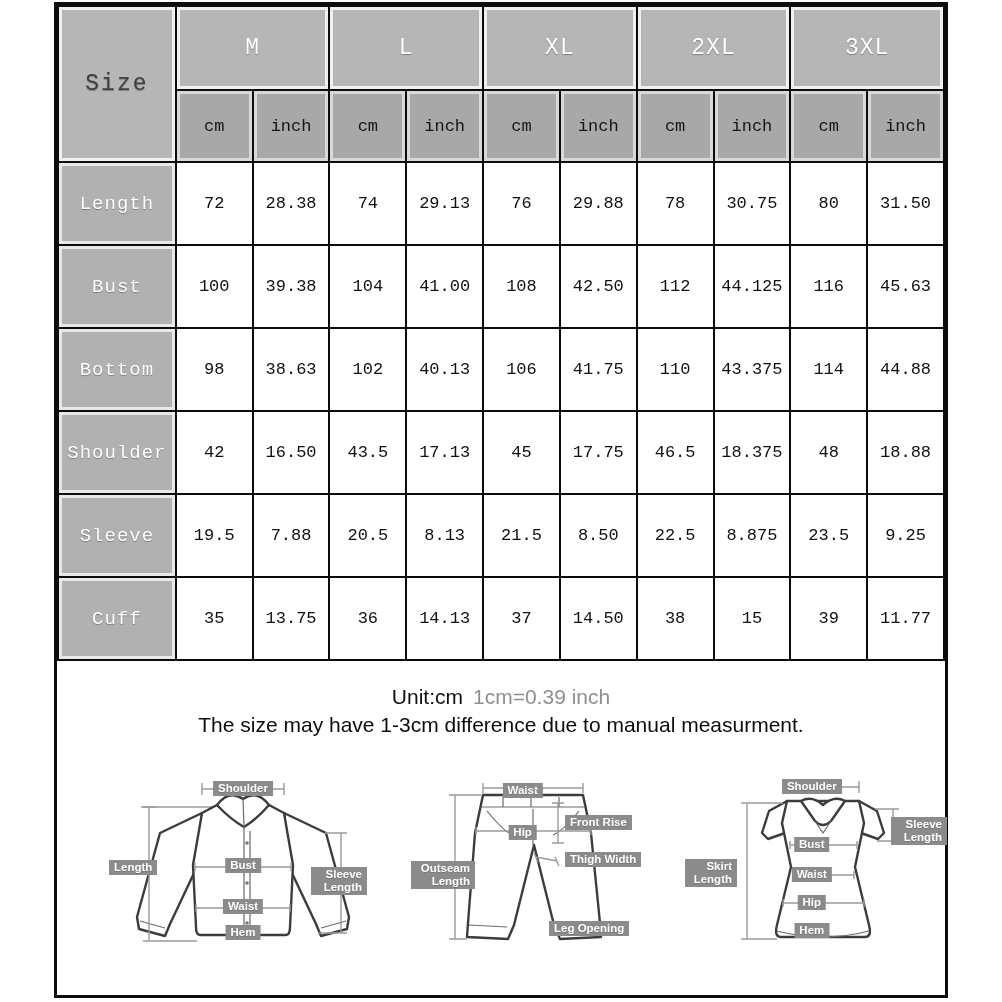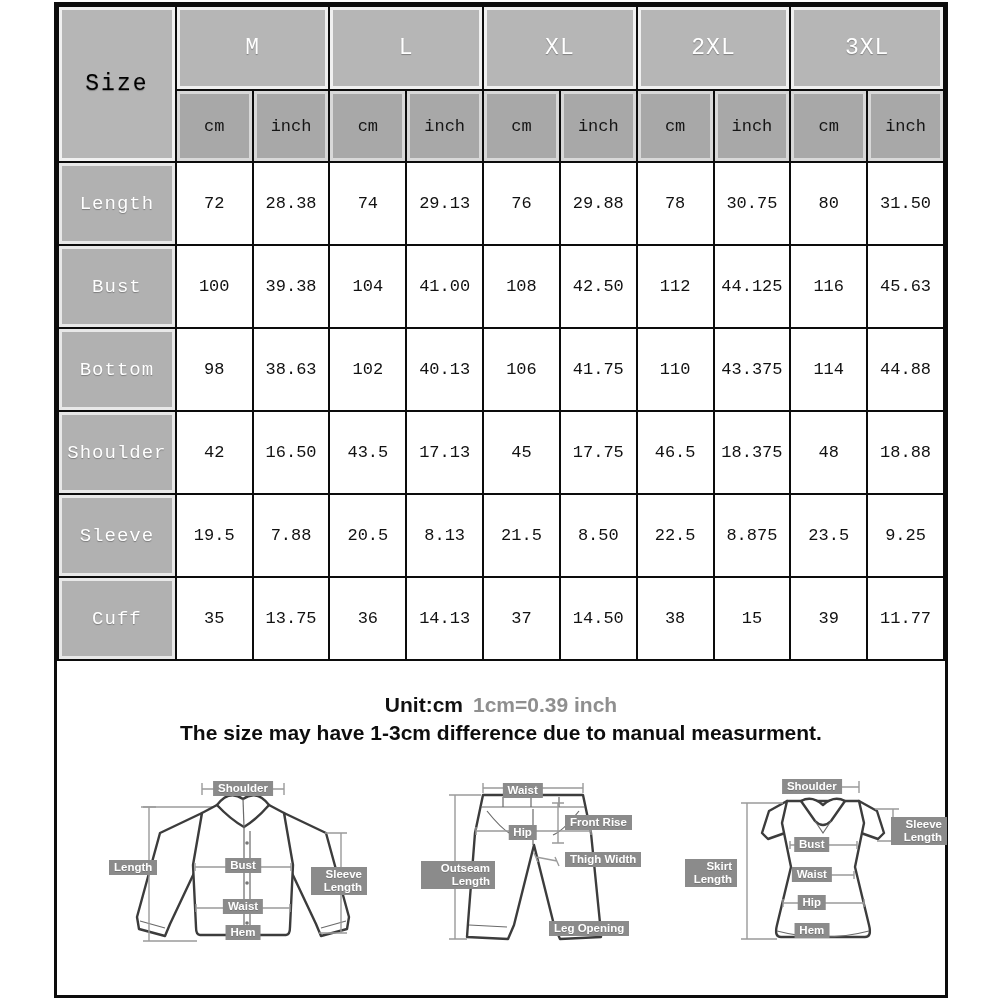--- a/index.html
+++ b/index.html
@@ -14,34 +14,34 @@
     height:50px;background:#757575;border-bottom:3px solid #0c0c0c;
     display:flex;align-items:center;justify-content:center;
     color:#ffffff;font-size:26px;letter-spacing:4px;
     text-shadow:0 1px 1px rgba(0,0,0,.35);
   }
   
   table.size-table{width:100%;border-collapse:collapse;table-layout:fixed;}
   table.size-table th,table.size-table td{
     border:2px solid #0c0c0c;text-align:center;vertical-align:middle;padding:0;
   }
-  th.corner{background:#b6b6b6;color:#000000;font-size:23px;letter-spacing:2px;
+  th.corner{background:#b6b6b6;color:#404040;font-size:23px;letter-spacing:2px;
     box-shadow:inset 0 0 0 3px rgba(255,255,255,.8);text-shadow:0 1px 1px rgba(0,0,0,.3);font-weight:normal;}
   th.size-h{background:#b6b6b6;color:#fff;font-size:23px;letter-spacing:1px;height:84px;
     box-shadow:inset 0 0 0 3px rgba(255,255,255,.8);text-shadow:0 1px 1px rgba(0,0,0,.3);font-weight:normal;}
   th.unit-h{background:#a8a8a8;color:#151515;font-size:17px;height:72px;font-weight:normal;
     box-shadow:inset 0 0 0 3px rgba(255,255,255,.55);}
   th.row-label{background:#b1b1b1;color:#fff;font-size:19px;letter-spacing:1px;font-weight:normal;
     box-shadow:inset 0 0 0 3px rgba(255,255,255,.7);text-shadow:0 1px 1px rgba(0,0,0,.3);}
   tbody tr{height:83px;}
   tbody td{background:#fff;color:#111;font-size:17px;}
   
   .notes{
-    height:112px;padding-top:32px;text-align:center;
-    font-family:"Liberation Sans","DejaVu Sans",sans-serif;font-weight:bold;
+    height:112px;padding-top:24px;text-align:center;
+    font-family:"Liberation Sans","DejaVu Sans",sans-serif;font-weight:normal;
   }
   .note-line1{font-size:21px;color:#111;}
   .note-line1 .unit-conv{color:#8f8f8f;margin-left:10px;}
   .note-line2{font-size:21px;color:#0d0d0d;margin-top:4px;letter-spacing:0;}
   
   .diagrams{position:relative;height:176px;}
   .diagram{position:absolute;top:2px;height:172px;}
   .diagram svg{position:absolute;left:0;top:0;}
   .d1{left:46px;width:280px;}
   .d2{left:346px;width:260px;}
@@ -232,21 +232,21 @@
         <path class="g-line" d="M52,20 V164 M46,20 H58 M46,164 H58 M52,20 H78 M52,164 H64"></path>
         <path class="g-line" d="M73,56 H188 M73,52 V60 M188,52 V60"></path>
         <path class="g-line" d="M155,28 V68 M149,28 H161 M149,68 H161"></path>
         <path class="g-line" d="M133,82 L154,86 M131,78 L135,87 M152,82 L156,91"></path>
         <path class="g-line" d="M157,157 L197,155"></path>
       </svg>
       <span class="badge center-l" style="top:8px">Waist</span>
       <span class="badge center-l" style="top:50px">Hip</span>
       <span class="badge" style="left:162px;top:40px">Front Rise</span>
       <span class="badge" style="left:162px;top:77px">Thigh Width</span>
-      <span class="badge two-line" style="left:18px;top:86px;width:74px">Outseam Length</span>
+      <span class="badge two-line" style="left:8px;top:86px;width:64px">Outseam Length</span>
       <span class="badge" style="left:146px;top:146px">Leg Opening</span>
     </div>
 
     <div class="diagram d3">
       <svg width="280" height="172" viewBox="0 0 280 172">
 
         <path class="g-garment" d="M104,26 L86,36 L79,58 L85,64 L102,58 Z"></path>
         <path class="g-garment" d="M176,26 L194,36 L201,58 L195,64 L178,58 Z"></path>
 
         <path class="g-garment" d="M104,26 L176,26 L181,48 L172,92 L186,150 Q189,162 182,162 L98,162 Q91,162 94,150 L108,92 L99,48 Z"></path>

